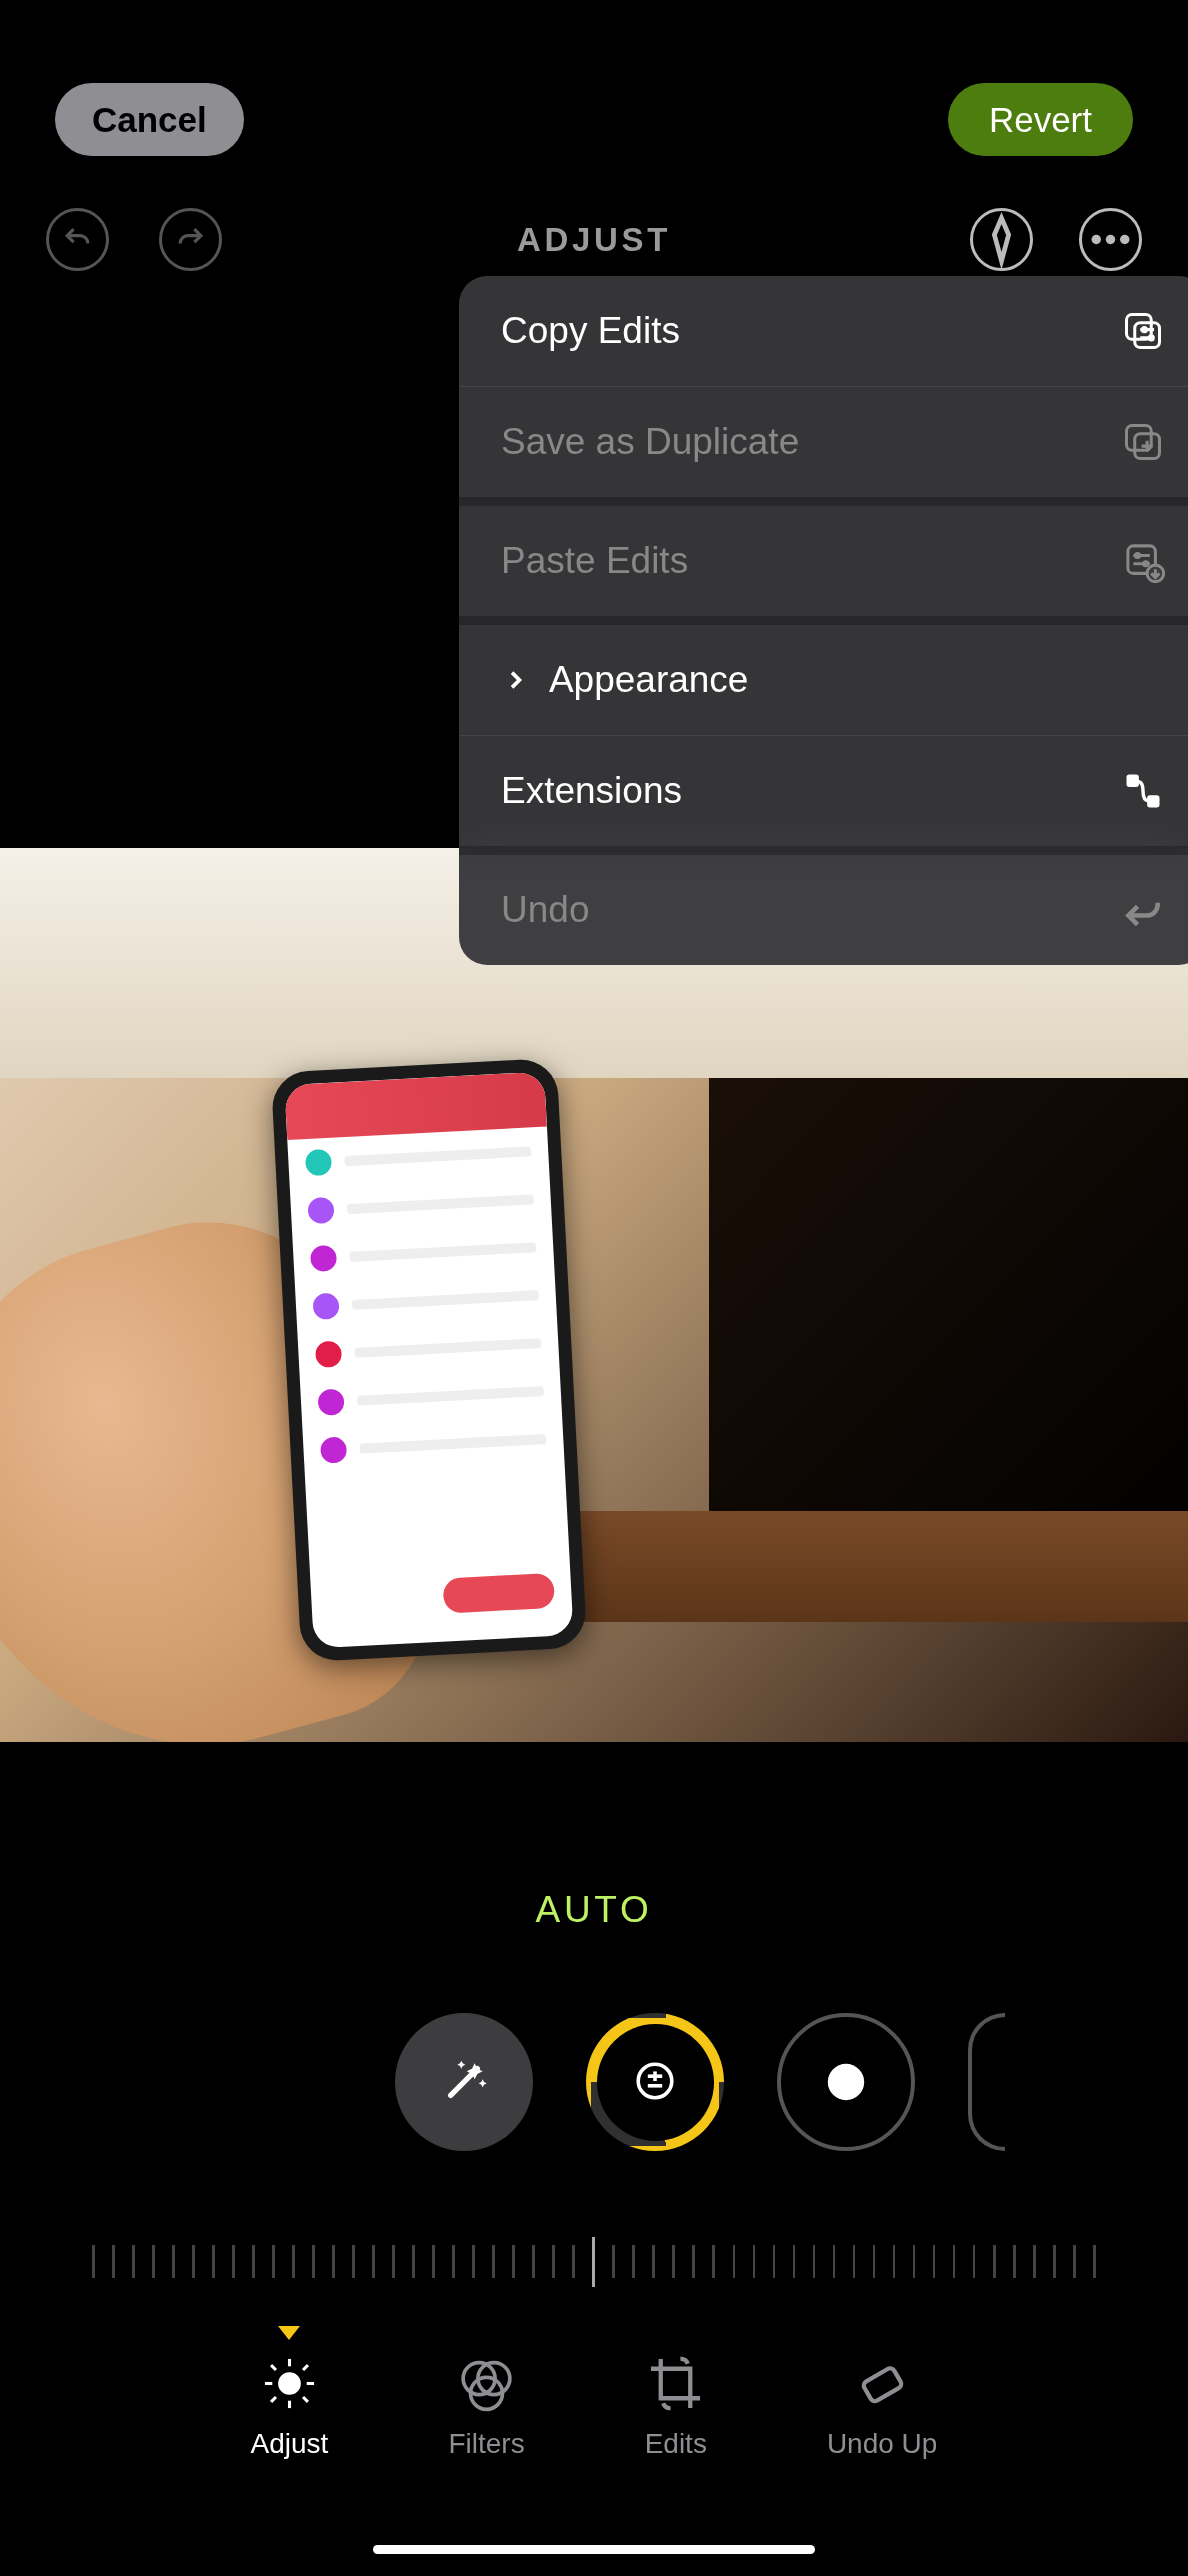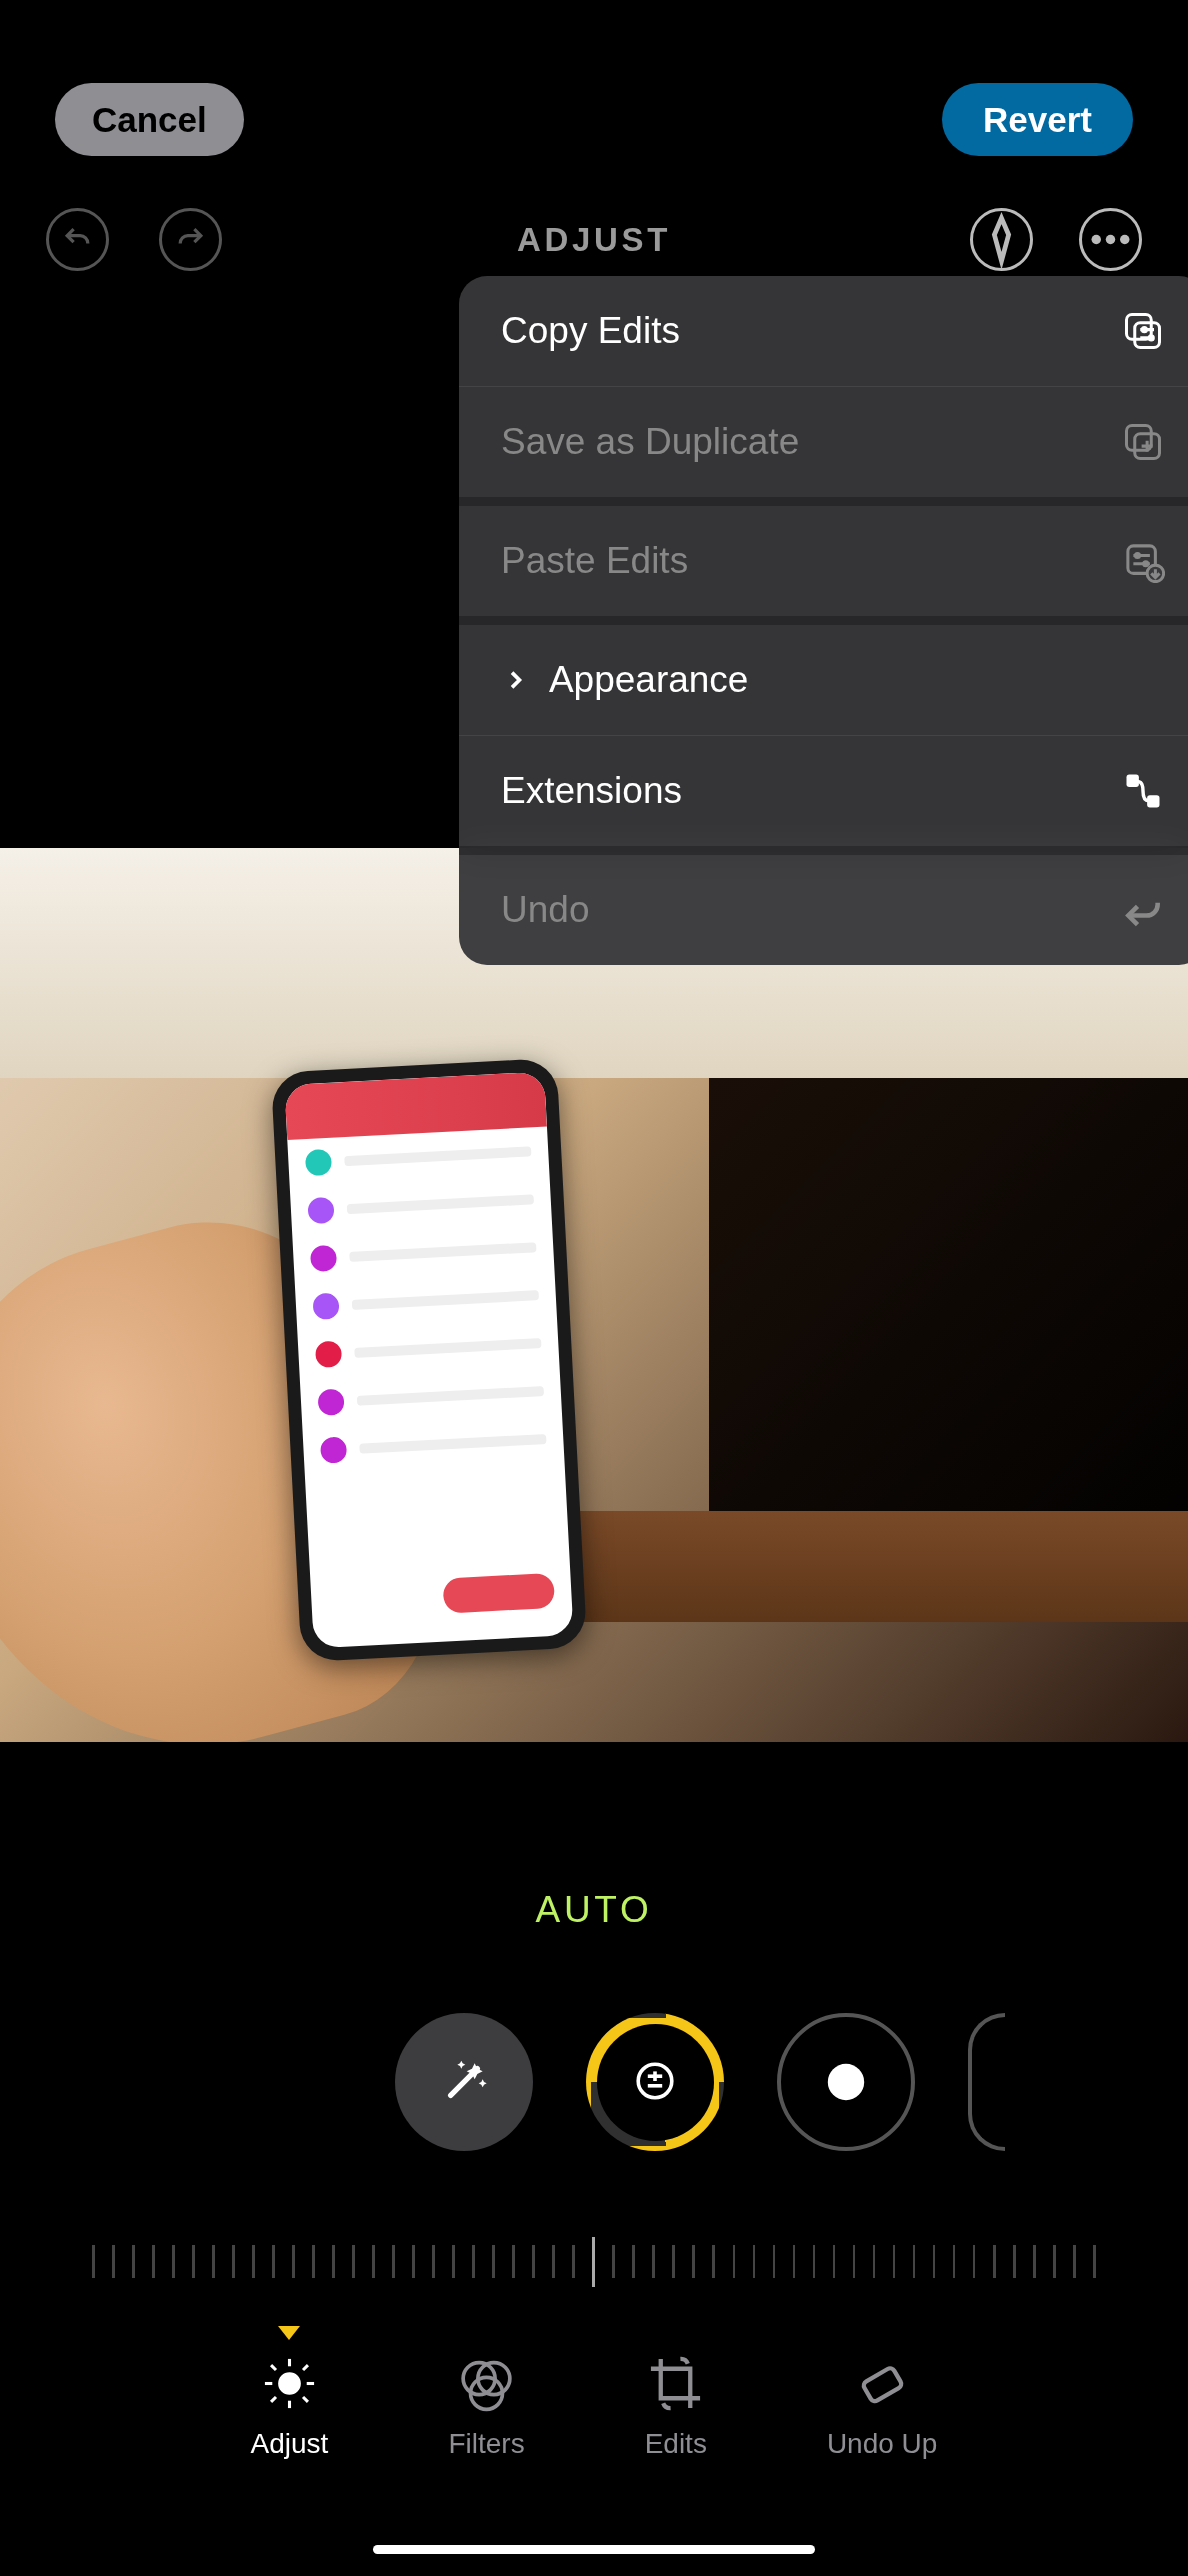--- a/index.html
+++ b/index.html
@@ -27,24 +27,24 @@
     .cancel-btn {
       background: #8e8e93;
       color: #000;
       font-size: 35px;
       font-weight: 600;
       padding: 16.6px 37px;
       border-radius: 37px;
       border: none;
     }
     .revert-btn {
-      background: #0369a1;
+      background: #4d7c0f;
       color: #fff;
       font-size: 35px;
-      font-weight: 700;
+      font-weight: 400;
       padding: 16.6px 41px;
       border-radius: 37px;
       border: none;
     }
     
     .sub-bar {
       position: absolute;
       top: 189px;
       left: 0;
       right: 0;

